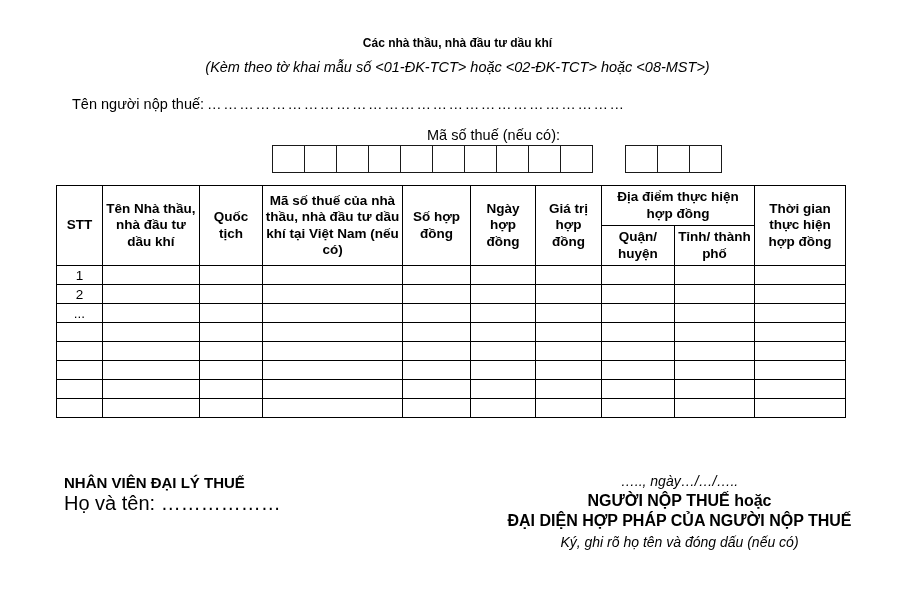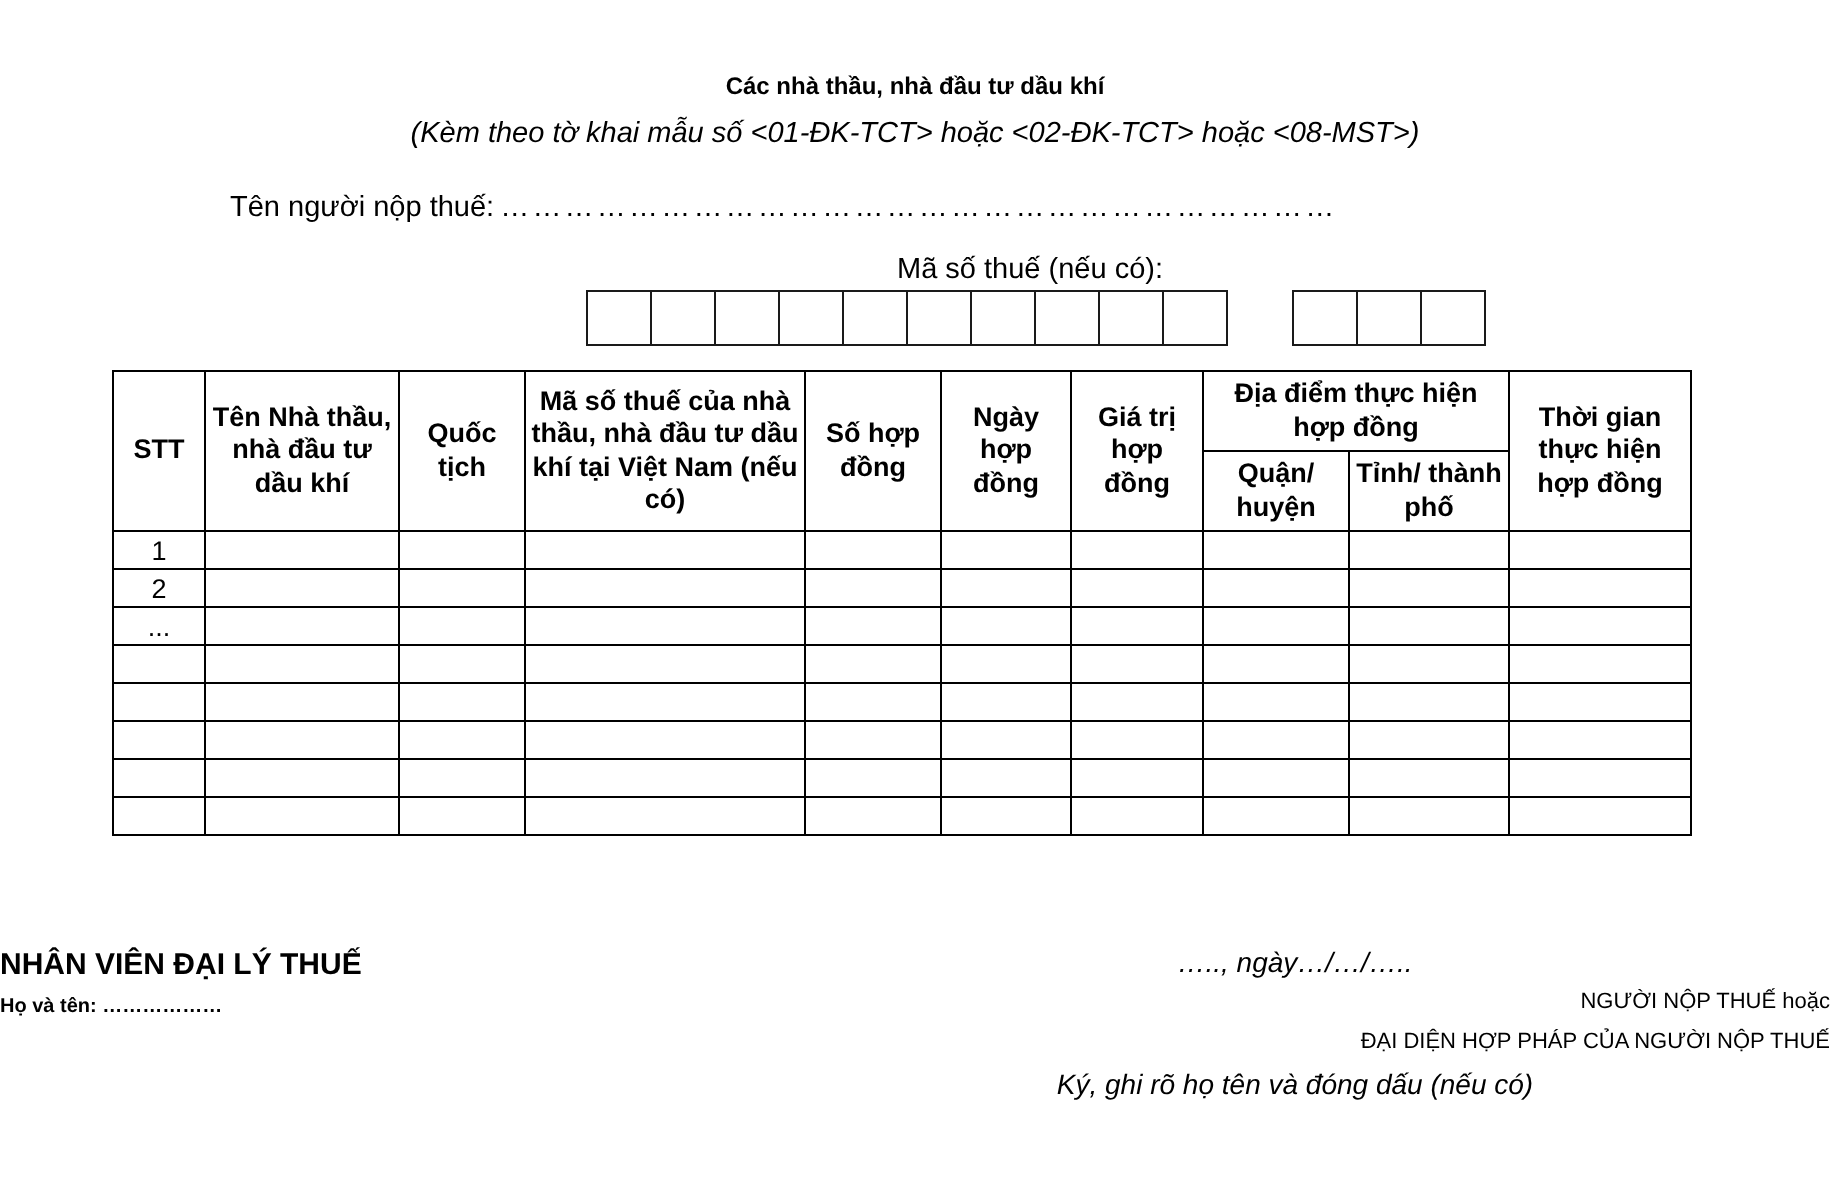--- a/index.html
+++ b/index.html
@@ -37,21 +37,21 @@
   .doc-ref {
     font-size: 14.5px;
     font-style: italic;
     line-height: 21px;
     margin-top: 3px;
   }
 
   
   .ident {
     margin-top: 16px;
-    padding-left: 115px;
+    padding-left: 72px;
   }
   .field-row {
     display: flex;
     align-items: flex-end;
     font-size: 14.5px;
     line-height: 20px;
   }
   .field-row + .field-row {
     margin-top: 11px;
     align-items: center;
@@ -134,47 +134,46 @@
 
   
   .footer {
     position: absolute;
     left: 0;
     right: 0;
     top: 472px;
     display: flex;
   }
   .footer-left {
+    padding-left: 64px;
     width: 380px;
   }
   .footer-left .fl-title {
     font-size: 15px;
     font-weight: bold;
     line-height: 21px;
   }
   .footer-left .fl-line {
-    font-size: 10px;
+    font-size: 20px;
     line-height: 21px;
-    font-weight: bold;
   }
   .footer-right {
     flex: 1;
     text-align: center;
   }
   .fr-date {
     font-size: 14px;
     font-style: italic;
     line-height: 19px;
   }
   .fr-role,
   .fr-role2 {
-    font-size: 11px;
-    font-weight: normal;
+    font-size: 16px;
+    font-weight: bold;
     line-height: 20px;
-    text-align: right;
   }
   .fr-note {
     font-size: 14px;
     font-style: italic;
     line-height: 20px;
     margin-top: 1px;
   }
 </style>
 </head>
 <body>

